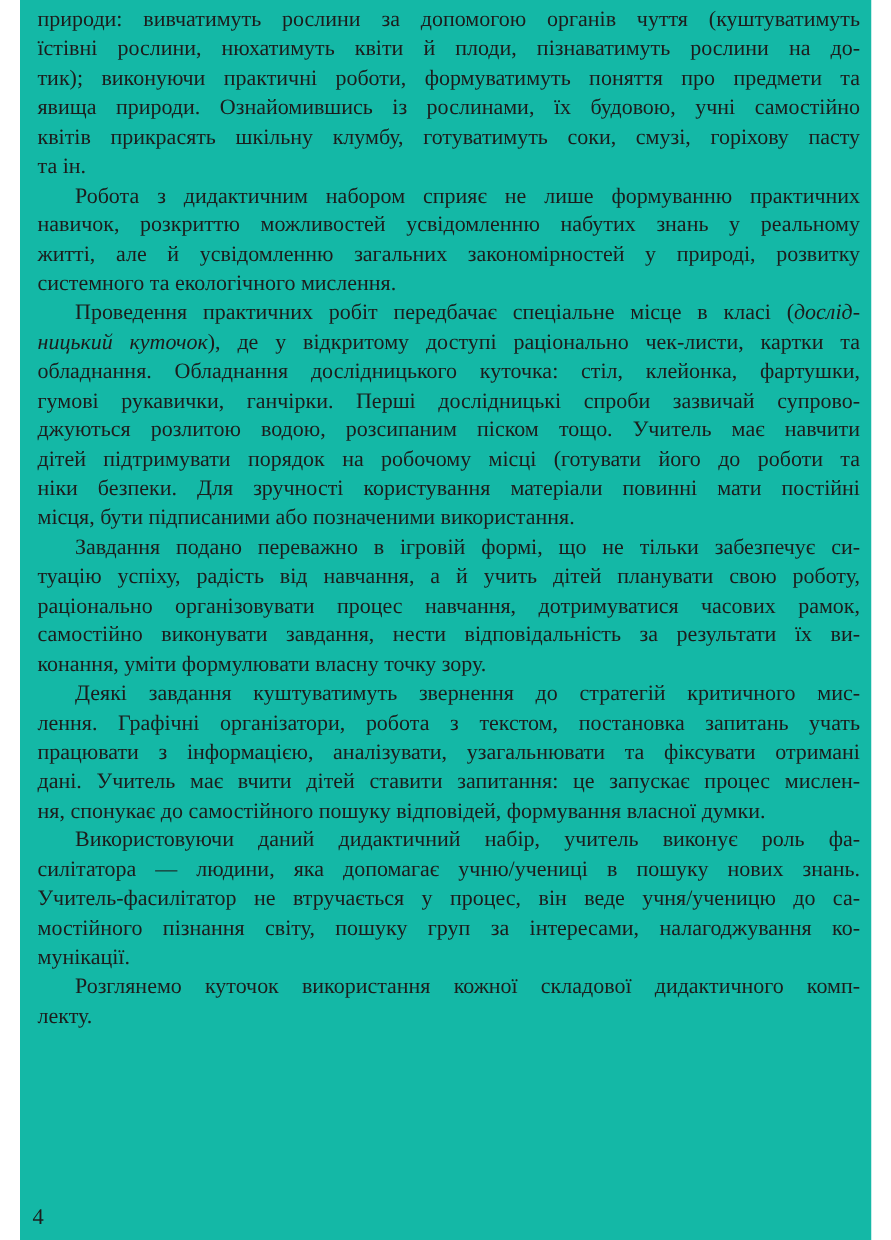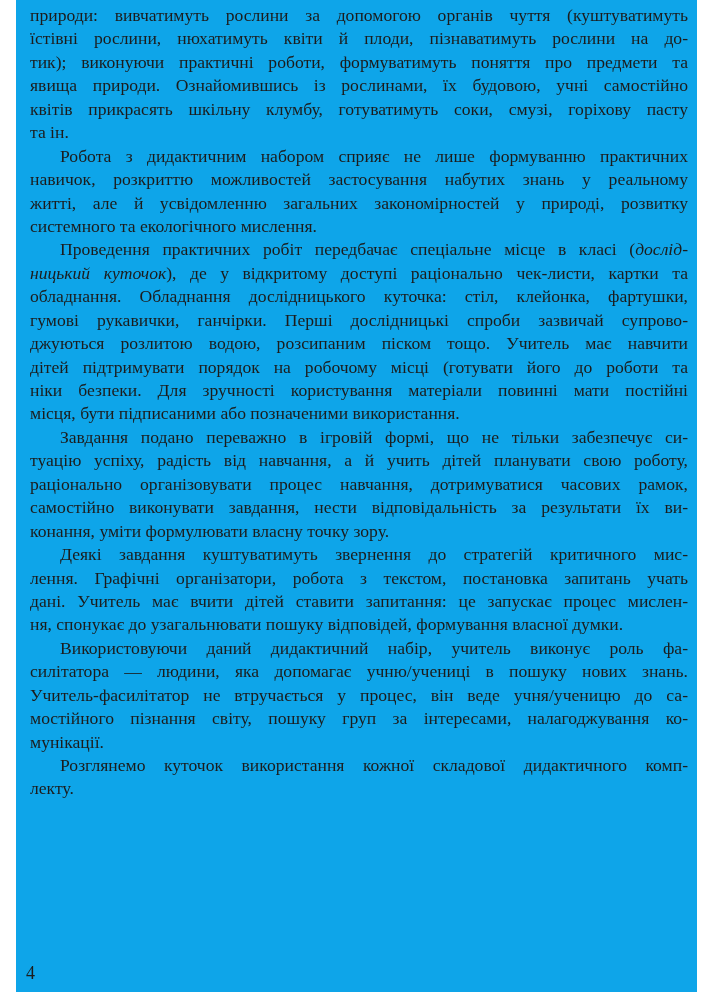--- a/index.html
+++ b/index.html
@@ -1,19 +1,19 @@
 <!DOCTYPE html>
 <html><head>
 <meta charset="utf-8">
 <style>
   html, body { margin: 0; padding: 0; background: #ffffff; }
   body { width: 713px; height: 992px; position: relative; overflow: hidden; }
   .page {
     position: absolute; left: 16px; top: 0; width: 681px; height: 992px;
-    background: #0ea5e9;
+    background: #14b8a6;
   }
   .text {
     position: absolute; left: 14px; top: 4px; width: 658px;
     font-family: "Liberation Serif", "DejaVu Serif", serif;
     font-size: 17.6px; color: #1c1c1c;
     line-height: 23.45px;
   }
   .line {
     display: block; height: 23.45px; white-space: nowrap;
     text-align: justify; text-align-last: justify;
@@ -37,21 +37,21 @@
       <span class="line">природи: вивчатимуть рослини за допомогою органів чуття (куштуватимуть</span>
       <span class="line">їстівні рослини, нюхатимуть квіти й плоди, пізнаватимуть рослини на до-</span>
       <span class="line">тик); виконуючи практичні роботи, формуватимуть поняття про предмети та</span>
       <span class="line">явища природи. Ознайомившись із рослинами, їх будовою, учні самостійно</span>
       <span class="line">квітів прикрасять шкільну клумбу, готуватимуть соки, смузі, горіхову пасту</span>
       <span class="line last">та ін.</span>
     </div>
 
     <div>
       <span class="line indent">Робота з дидактичним набором сприяє не лише формуванню практичних</span>
-      <span class="line">навичок, розкриттю можливостей застосування набутих знань у реальному</span>
+      <span class="line">навичок, розкриттю можливостей усвідомленню набутих знань у реальному</span>
       <span class="line">житті, але й усвідомленню загальних закономірностей у природі, розвитку</span>
       <span class="line last">системного та екологічного мислення.</span>
     </div>
 
     <div>
       <span class="line indent"><span>Проведення практичних робіт передбачає спеціальне місце в класі (</span><em>дослід-</em></span>
       <span class="line"><em>ницький куточок</em><span>), де у відкритому доступі раціонально чек-листи, картки та</span></span>
       <span class="line">обладнання. Обладнання дослідницького куточка: стіл, клейонка, фартушки,</span>
       <span class="line">гумові рукавички, ганчірки. Перші дослідницькі спроби зазвичай супрово-</span>
       <span class="line">джуються розлитою водою, розсипаним піском тощо. Учитель має навчити</span>
@@ -64,22 +64,23 @@
       <span class="line indent">Завдання подано переважно в ігровій формі, що не тільки забезпечує си-</span>
       <span class="line">туацію успіху, радість від навчання, а й учить дітей планувати свою роботу,</span>
       <span class="line">раціонально організовувати процес навчання, дотримуватися часових рамок,</span>
       <span class="line">самостійно виконувати завдання, нести відповідальність за результати їх ви-</span>
       <span class="line last">конання, уміти формулювати власну точку зору.</span>
     </div>
 
     <div>
       <span class="line indent">Деякі завдання куштуватимуть звернення до стратегій критичного мис-</span>
       <span class="line">лення. Графічні організатори, робота з текстом, постановка запитань учать</span>
+      <span class="line">працювати з інформацією, аналізувати, узагальнювати та фіксувати отримані</span>
       <span class="line">дані. Учитель має вчити дітей ставити запитання: це запускає процес мислен-</span>
-      <span class="line last">ня, спонукає до узагальнювати пошуку відповідей, формування власної думки.</span>
+      <span class="line last">ня, спонукає до самостійного пошуку відповідей, формування власної думки.</span>
     </div>
 
     <div>
       <span class="line indent">Використовуючи даний дидактичний набір, учитель виконує роль фа-</span>
       <span class="line">силітатора — людини, яка допомагає учню/учениці в пошуку нових знань.</span>
       <span class="line">Учитель-фасилітатор не втручається у процес, він веде учня/ученицю до са-</span>
       <span class="line">мостійного пізнання світу, пошуку груп за інтересами, налагоджування ко-</span>
       <span class="line last">мунікації.</span>
     </div>
 

